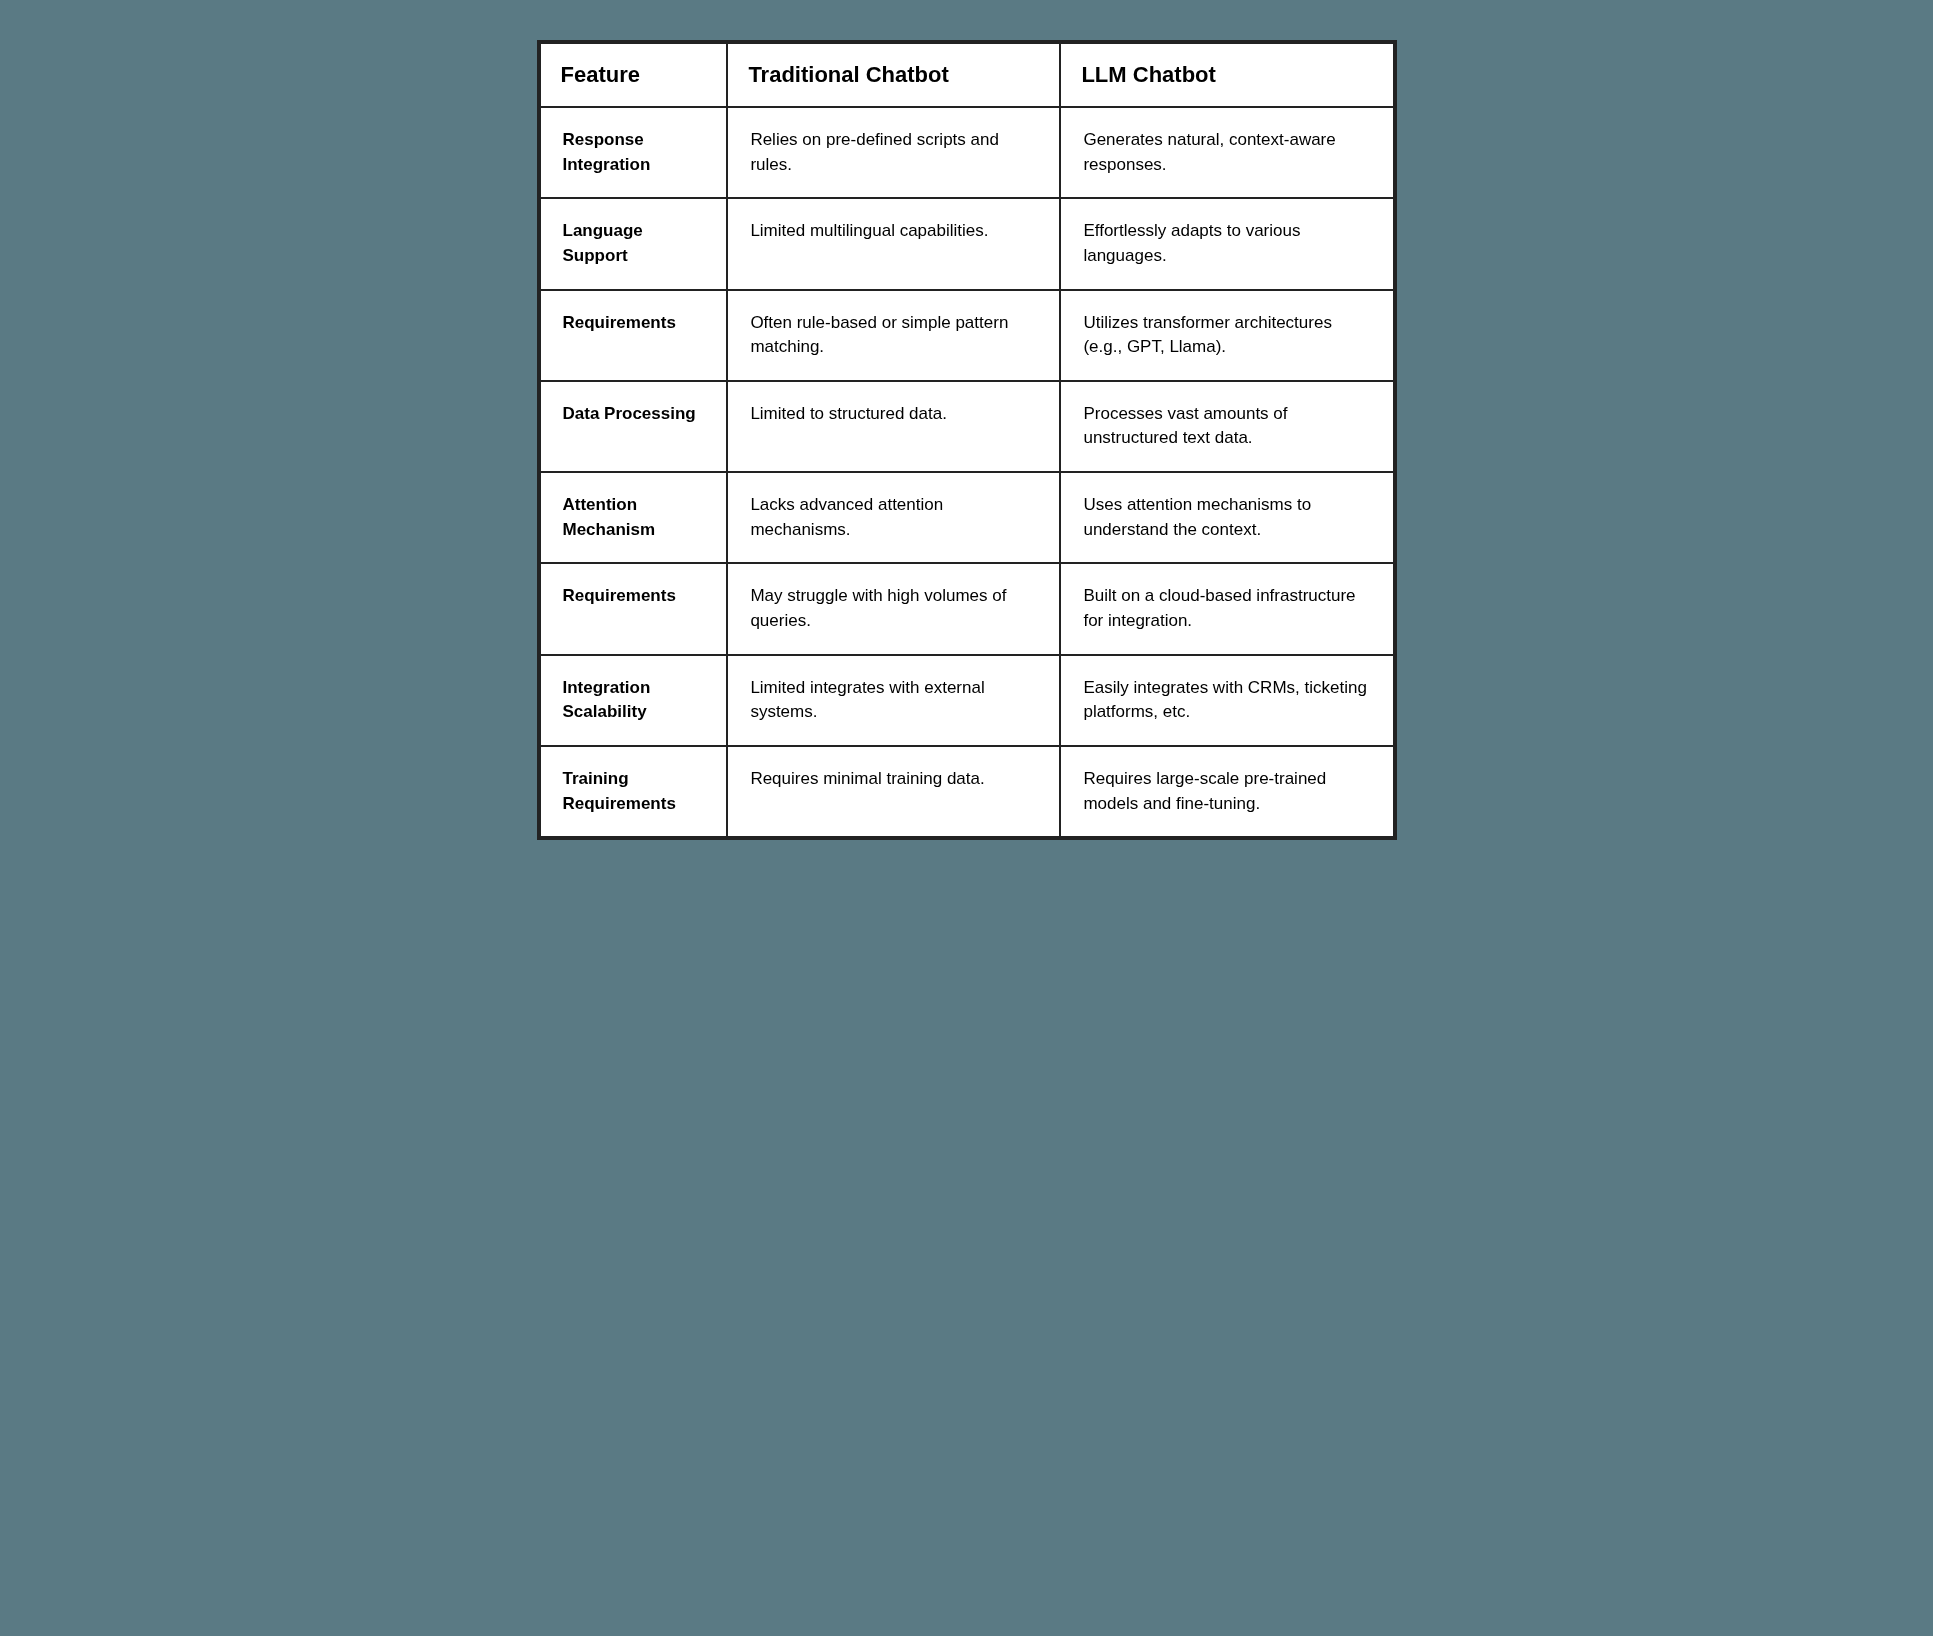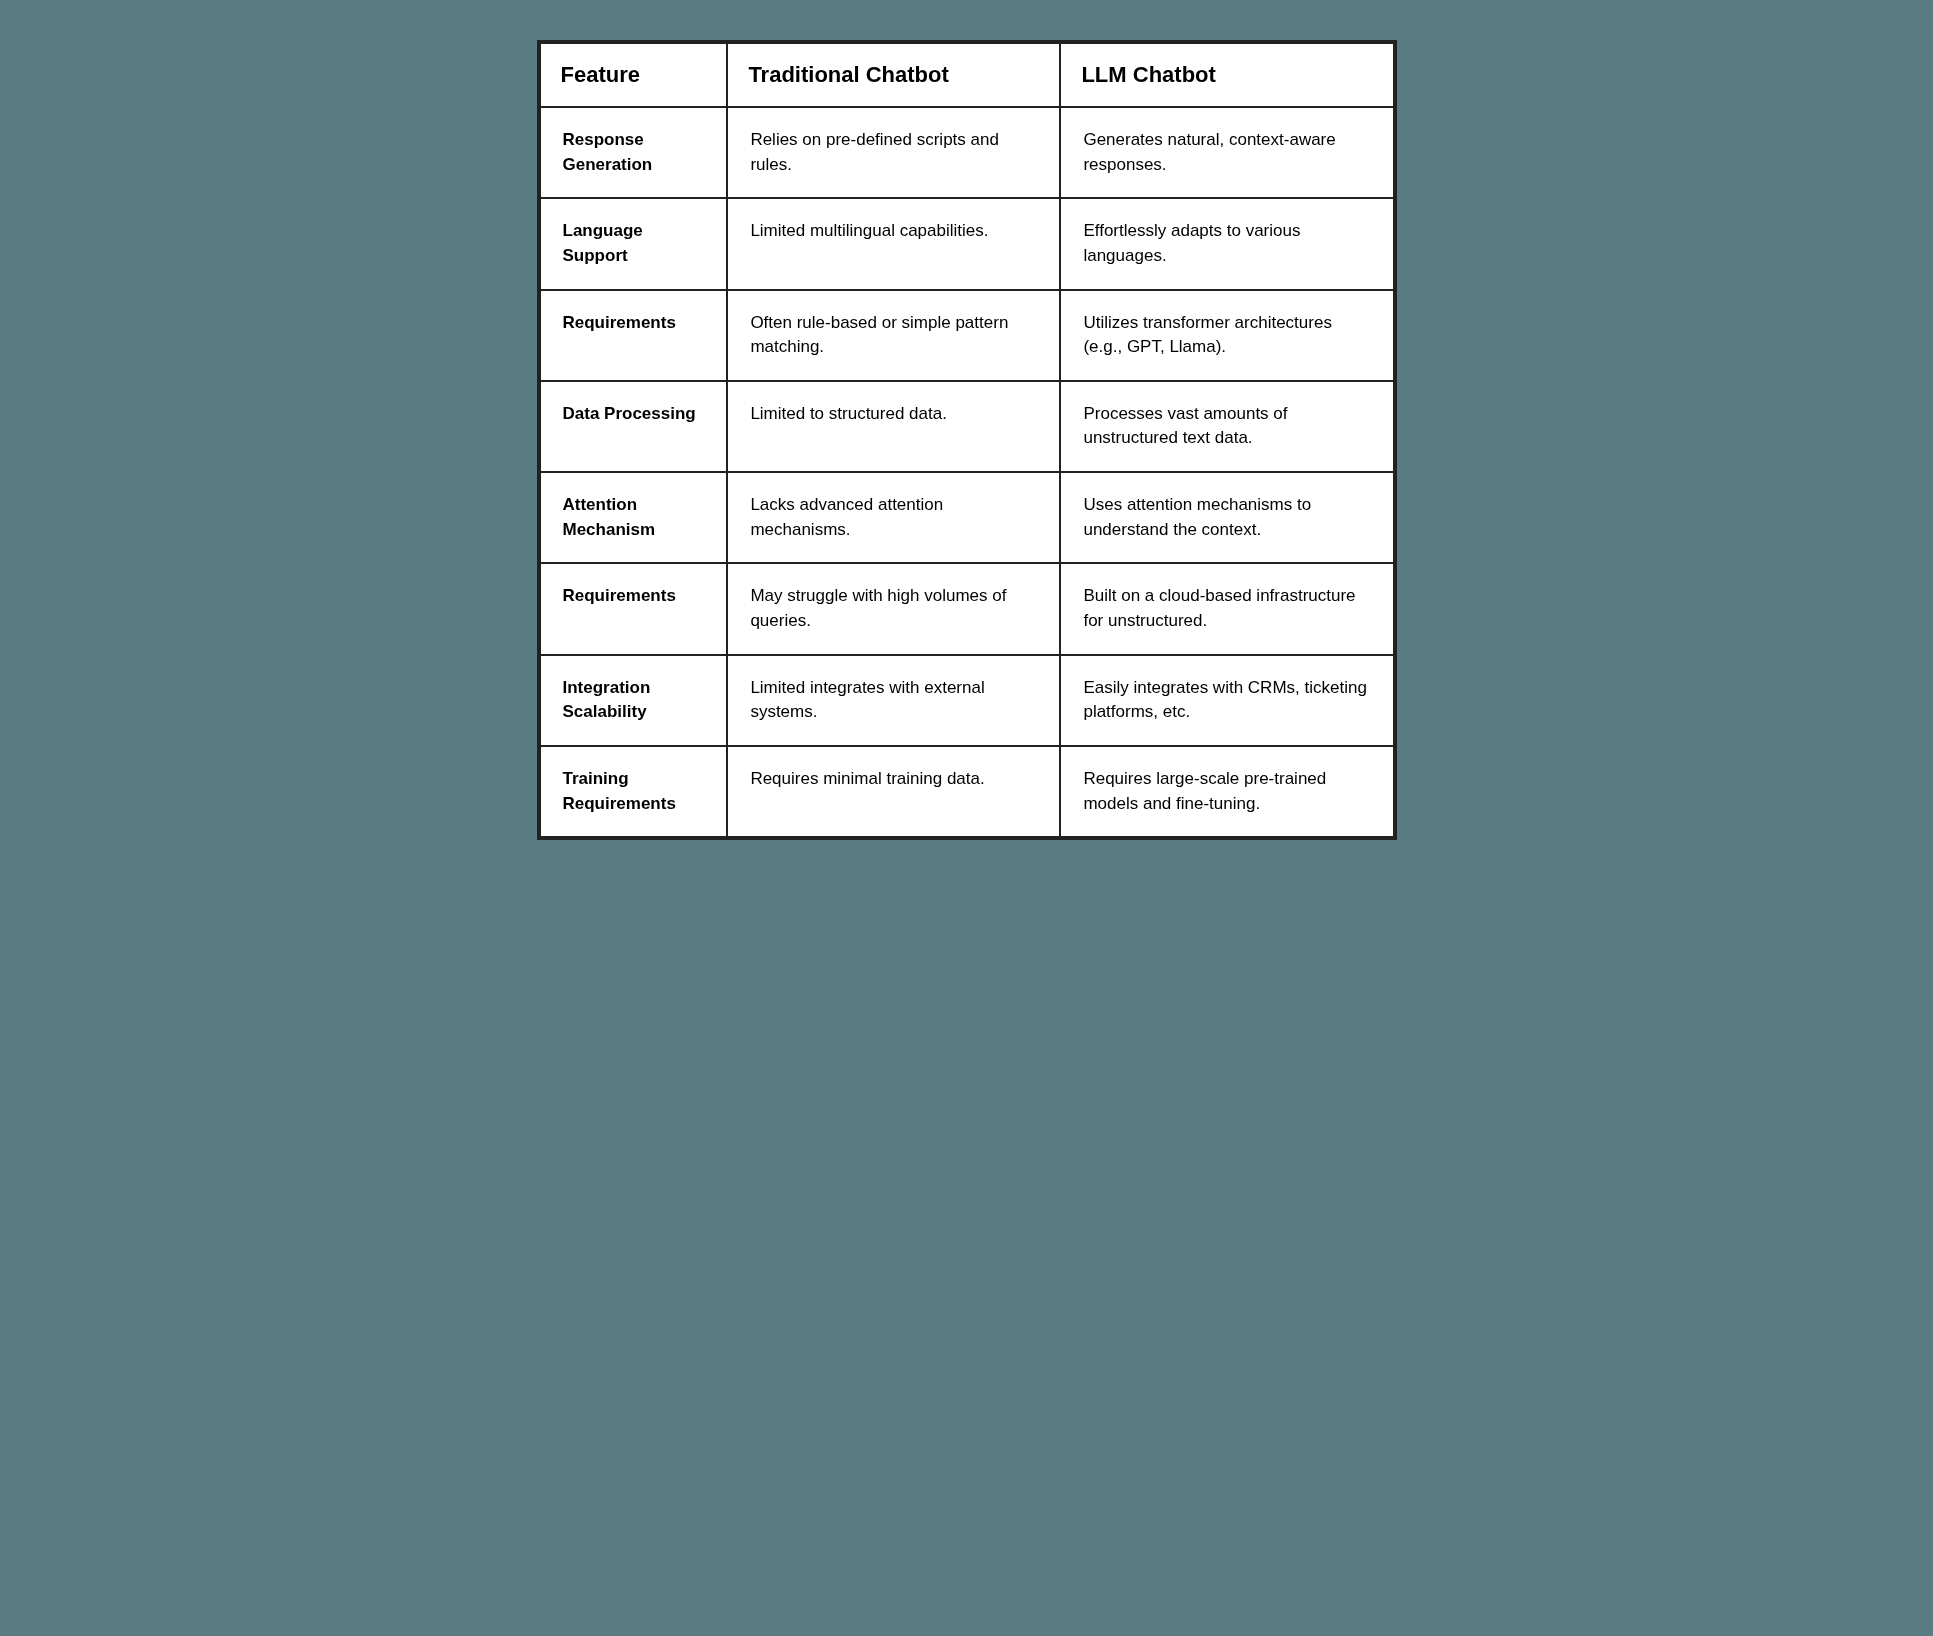--- a/index.html
+++ b/index.html
@@ -78,21 +78,21 @@
   <table>
     <thead>
       <tr>
         <th class="feature-col">Feature</th>
         <th class="traditional-col">Traditional Chatbot</th>
         <th class="llm-col">LLM Chatbot</th>
       </tr>
     </thead>
     <tbody id="table-body">
     <tr>
-          <td class="feature-col">Response Generation</td>
+          <td class="feature-col">Response Integration</td>
           <td class="traditional-col">Relies on pre-defined scripts and rules.</td>
           <td class="llm-col">Generates natural, context-aware responses.</td>
         </tr>
         <tr>
           <td class="feature-col">Language Support</td>
           <td class="traditional-col">Limited multilingual capabilities.</td>
           <td class="llm-col">Effortlessly adapts to various languages.</td>
         </tr>
         <tr>
           <td class="feature-col">Requirements</td>
@@ -105,21 +105,21 @@
           <td class="llm-col">Processes vast amounts of unstructured text data.</td>
         </tr>
         <tr>
           <td class="feature-col">Attention Mechanism</td>
           <td class="traditional-col">Lacks advanced attention mechanisms.</td>
           <td class="llm-col">Uses attention mechanisms to understand the context.</td>
         </tr>
         <tr>
           <td class="feature-col">Requirements</td>
           <td class="traditional-col">May struggle with high volumes of queries.</td>
-          <td class="llm-col">Built on a cloud-based infrastructure for unstructured.</td>
+          <td class="llm-col">Built on a cloud-based infrastructure for integration.</td>
         </tr>
         <tr>
           <td class="feature-col">Integration Scalability</td>
           <td class="traditional-col">Limited integrates with external systems.</td>
           <td class="llm-col">Easily integrates with CRMs, ticketing platforms, etc.</td>
         </tr>
         <tr>
           <td class="feature-col">Training Requirements</td>
           <td class="traditional-col">Requires minimal training data.</td>
           <td class="llm-col">Requires large-scale pre-trained models and fine-tuning.</td>

